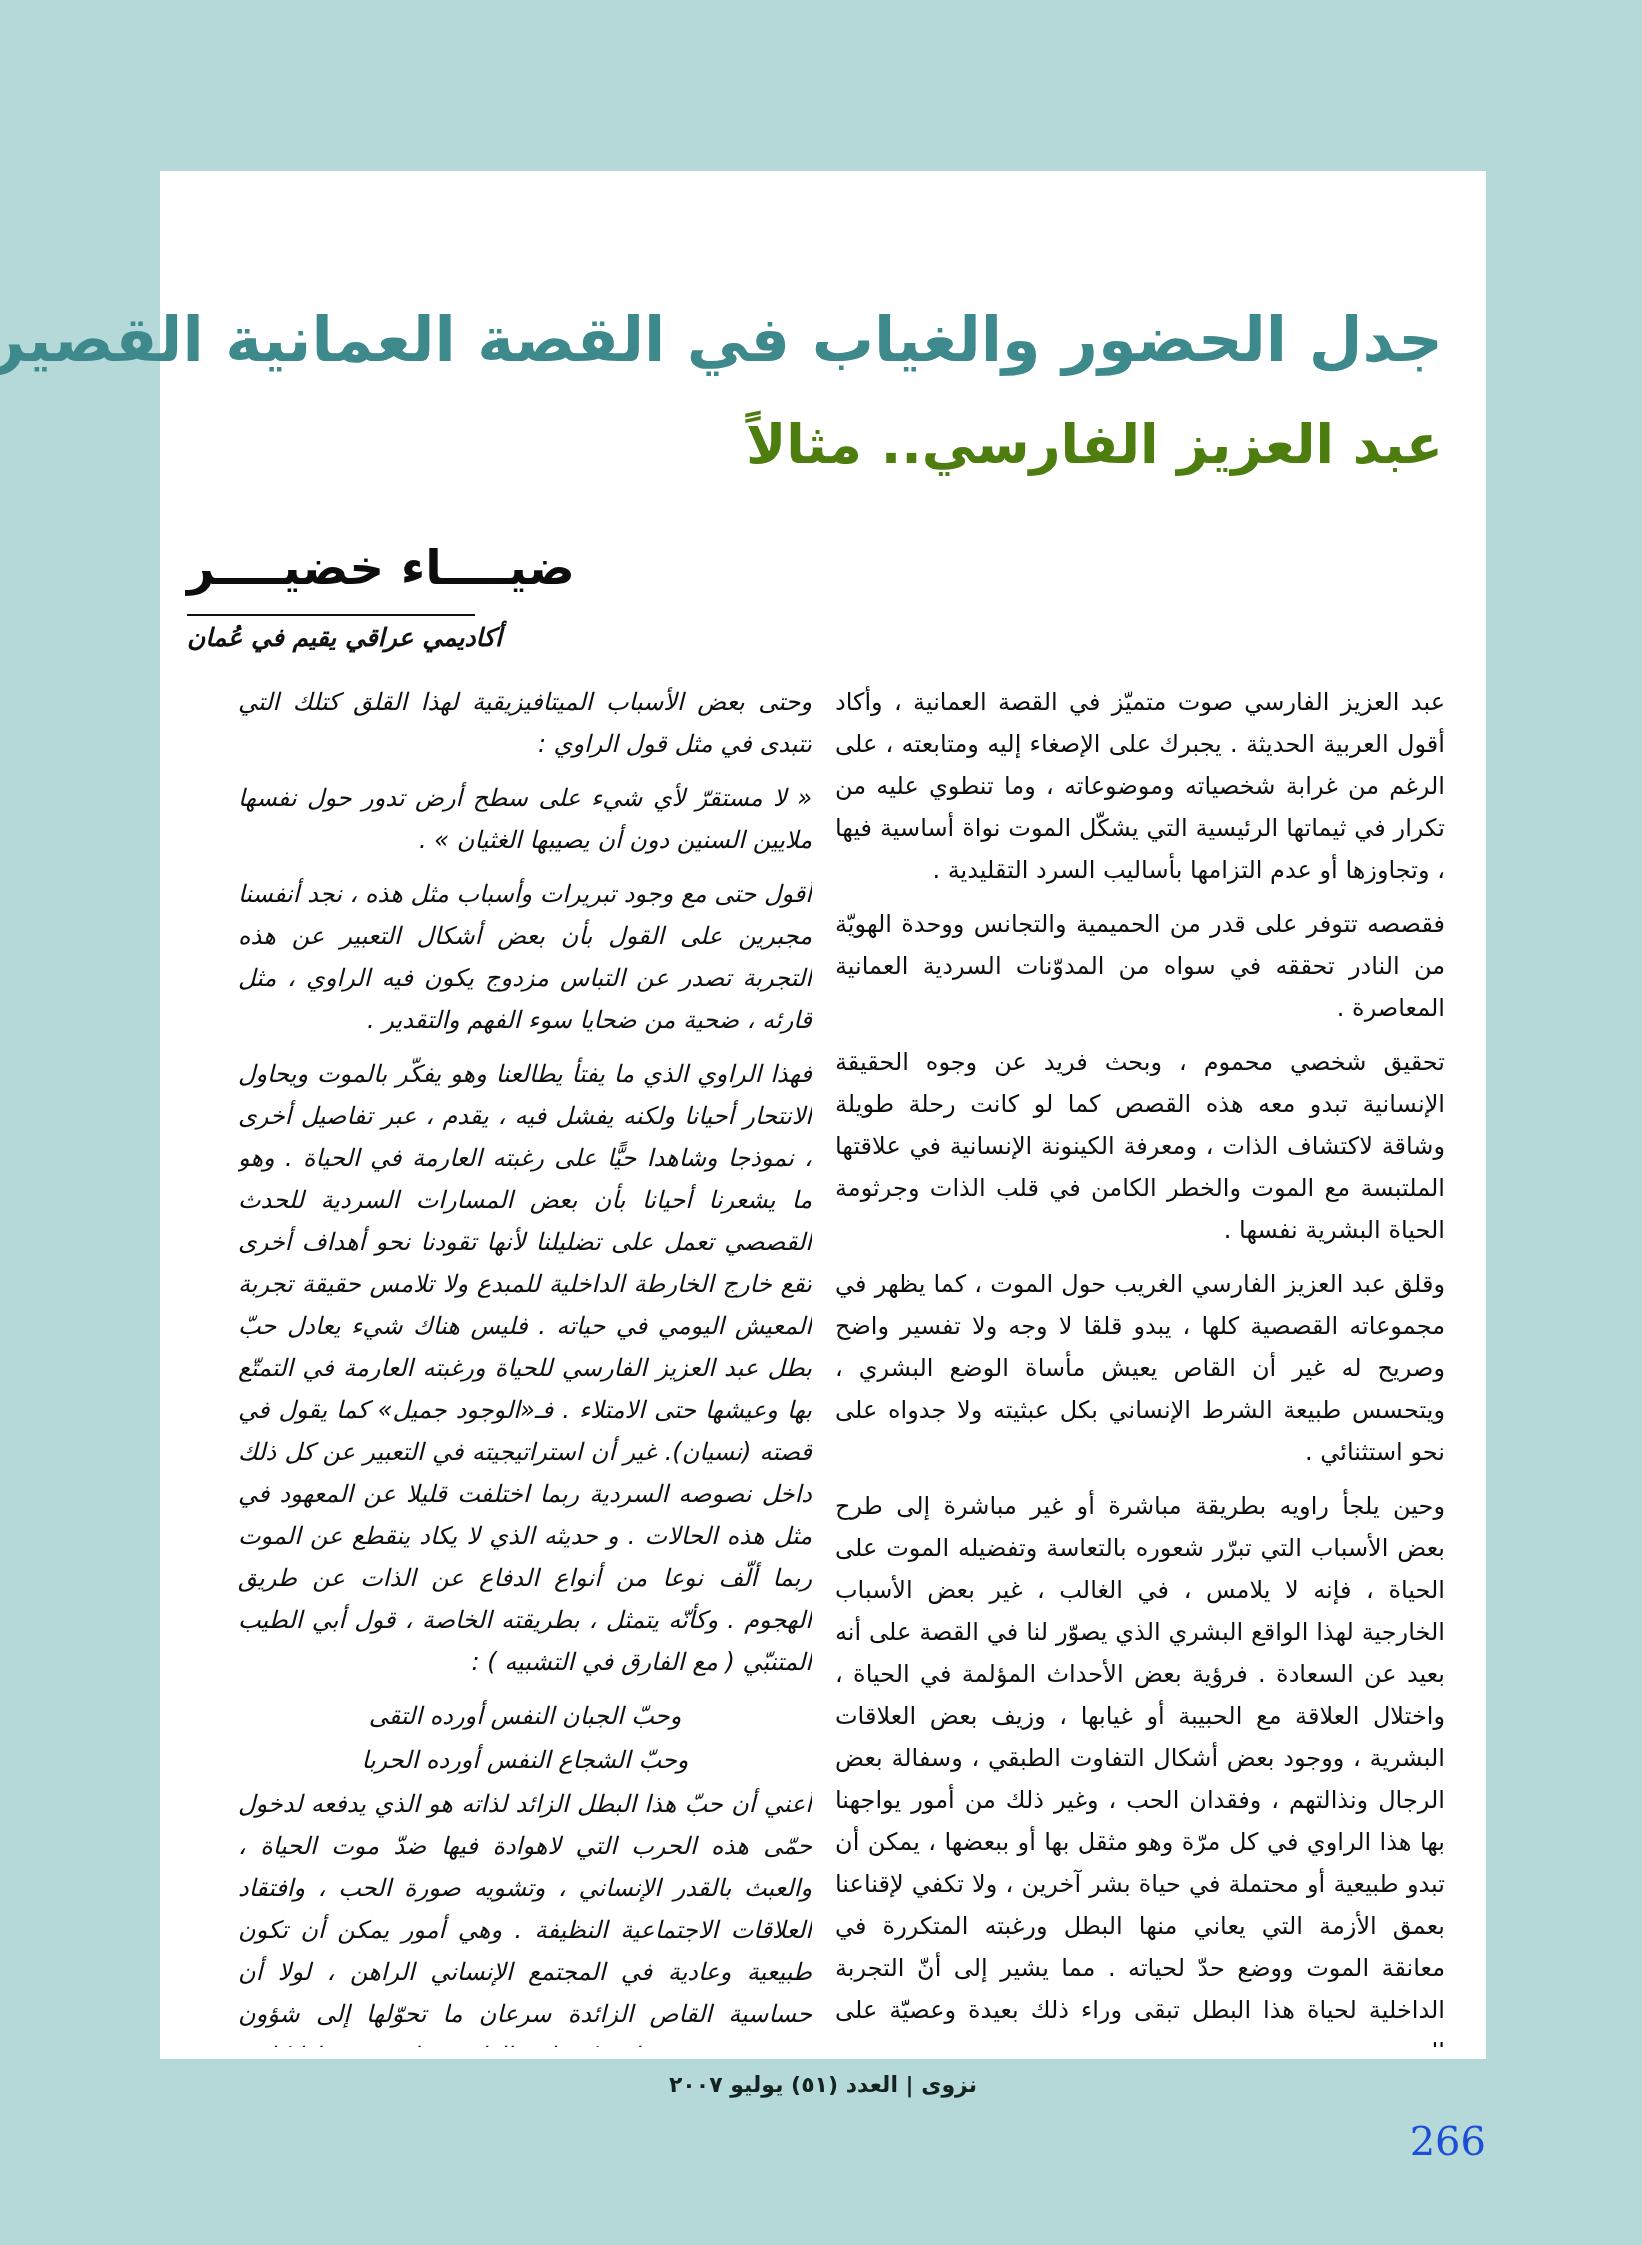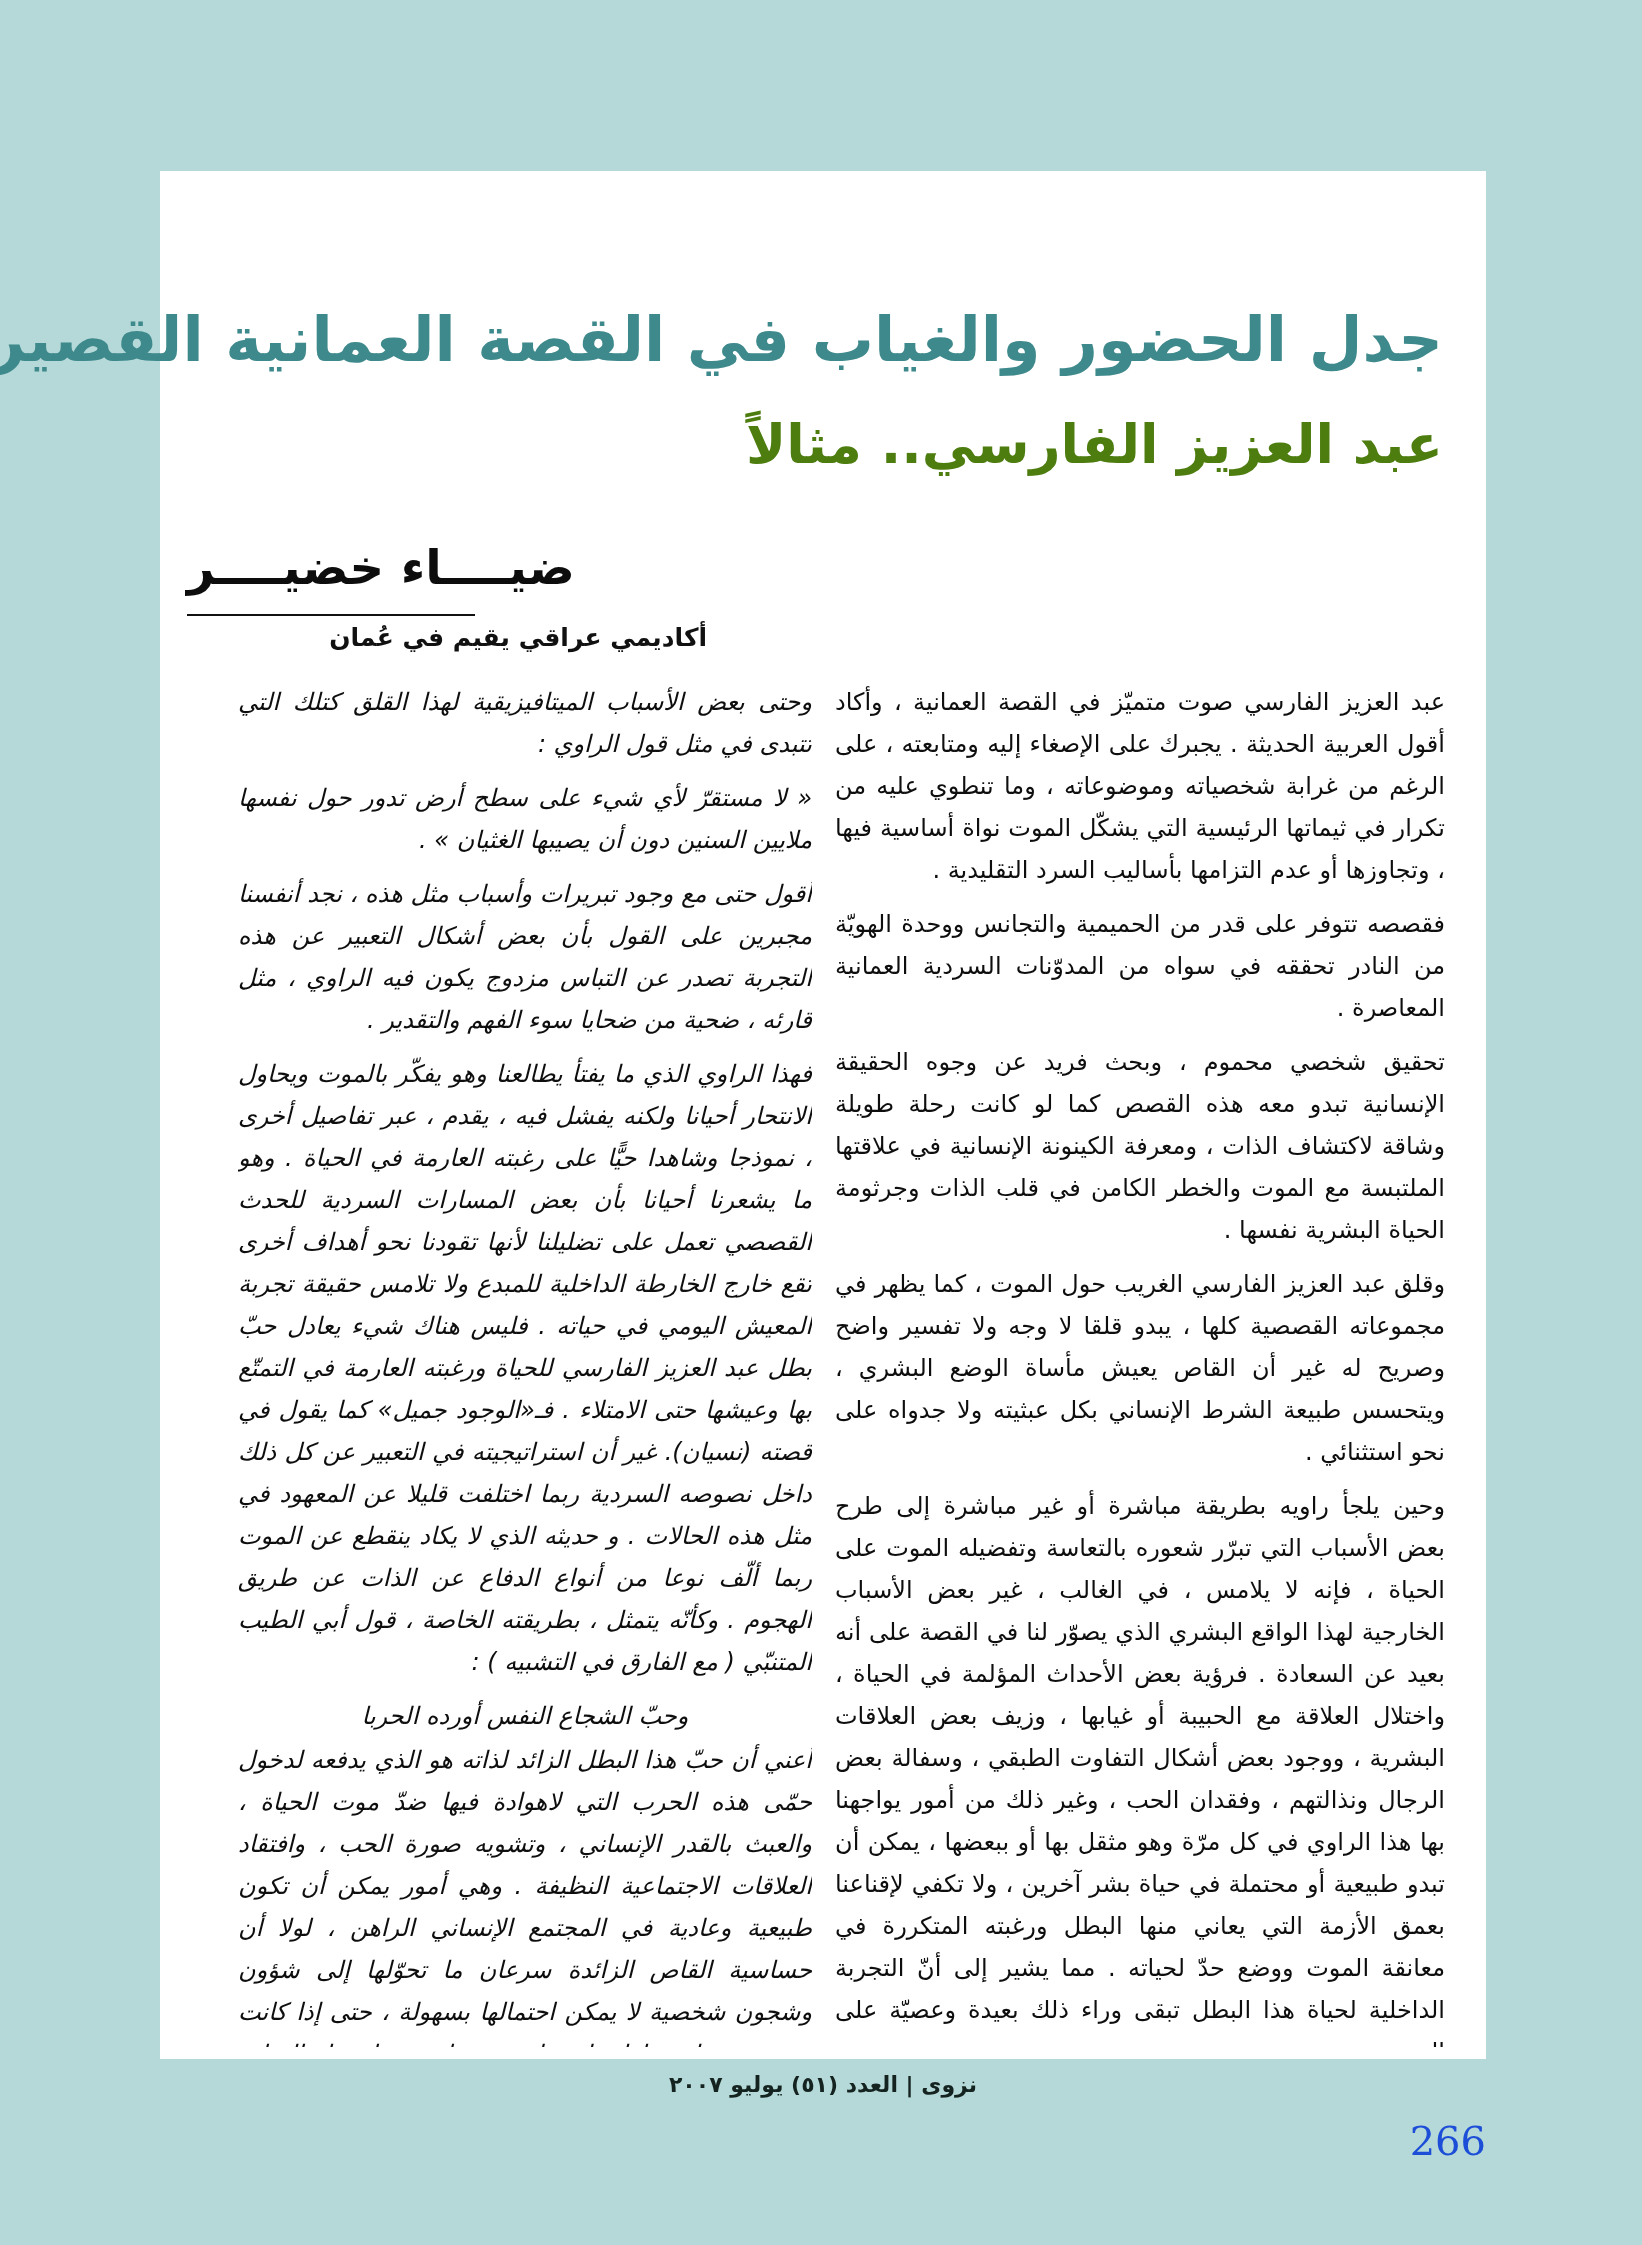--- a/index.html
+++ b/index.html
@@ -57,25 +57,26 @@
     width: 288px;
     height: 2px;
     background: #111;
   }
   .affiliation {
     position: absolute;
     top: 452px;
     left: 27px;
     width: 520px;
     direction: rtl;
-    text-align: right;
+    text-align: left;
     font-size: 25px;
     font-weight: bold;
     color: #111;
     white-space: nowrap;
+    font-style: italic;
   }
   .col {
     position: absolute;
     top: 510px;
     height: 1366px;
     overflow: hidden;
     direction: rtl;
     font-size: 24px;
     line-height: 42px;
     color: #0e0e0e;
@@ -132,20 +133,21 @@
         <div class="para">تحقيق شخصي محموم ، وبحث فريد عن وجوه الحقيقة الإنسانية تبدو معه هذه القصص كما لو كانت رحلة طويلة وشاقة لاكتشاف الذات ، ومعرفة الكينونة الإنسانية في علاقتها الملتبسة مع الموت والخطر الكامن في قلب الذات وجرثومة الحياة البشرية نفسها .</div>
         <div class="para">وقلق عبد العزيز الفارسي الغريب حول الموت ، كما يظهر في مجموعاته القصصية كلها ، يبدو قلقا لا وجه ولا تفسير واضح وصريح له غير أن القاص يعيش مأساة الوضع البشري ، ويتحسس طبيعة الشرط الإنساني بكل عبثيته ولا جدواه على نحو استثنائي .</div>
         <div class="para">وحين يلجأ راويه بطريقة مباشرة أو غير مباشرة إلى طرح بعض الأسباب التي تبرّر شعوره بالتعاسة وتفضيله الموت على الحياة ، فإنه لا يلامس ، في الغالب ، غير بعض الأسباب الخارجية لهذا الواقع البشري الذي يصوّر لنا في القصة على أنه بعيد عن السعادة . فرؤية بعض الأحداث المؤلمة في الحياة ، واختلال العلاقة مع الحبيبة أو غيابها ، وزيف بعض العلاقات البشرية ، ووجود بعض أشكال التفاوت الطبقي ، وسفالة بعض الرجال ونذالتهم ، وفقدان الحب ، وغير ذلك من أمور يواجهنا بها هذا الراوي في كل مرّة وهو مثقل بها أو ببعضها ، يمكن أن تبدو طبيعية أو محتملة في حياة بشر آخرين ،  ولا تكفي لإقناعنا بعمق الأزمة التي يعاني منها البطل ورغبته المتكررة في معانقة الموت ووضع حدّ لحياته . مما يشير إلى أنّ التجربة الداخلية لحياة هذا البطل تبقى وراء ذلك بعيدة وعصيّة على التبرير .</div>
       </div>
 
     <div class="col col-left">
         <div class="para">وحتى بعض الأسباب الميتافيزيقية لهذا القلق كتلك التي تتبدى في مثل قول الراوي :</div>
         <div class="para">« لا مستقرّ لأي شيء على سطح أرض تدور حول نفسها ملايين السنين دون أن يصيبها الغثيان » .</div>
         <div class="para">أقول حتى مع وجود تبريرات وأسباب مثل هذه ، نجد أنفسنا مجبرين على القول بأن بعض أشكال التعبير عن هذه التجربة تصدر عن التباس مزدوج يكون فيه الراوي ، مثل قارئه ، ضحية من ضحايا سوء الفهم والتقدير .</div>
         <div class="para">فهذا الراوي الذي ما يفتأ يطالعنا وهو يفكّر بالموت ويحاول الانتحار أحيانا ولكنه يفشل فيه ، يقدم ، عبر تفاصيل أخرى ، نموذجا وشاهدا حيًّا على رغبته العارمة في الحياة . وهو ما يشعرنا أحيانا بأن بعض المسارات السردية للحدث القصصي تعمل على تضليلنا لأنها تقودنا نحو أهداف أخرى تقع خارج الخارطة الداخلية للمبدع ولا تلامس حقيقة تجربة المعيش اليومي في حياته . فليس هناك شيء يعادل حبّ بطل عبد العزيز الفارسي للحياة ورغبته العارمة في التمتّع بها وعيشها حتى الامتلاء . فـ«الوجود جميل» كما يقول في قصته (نسيان). غير أن استراتيجيته في التعبير عن كل ذلك داخل نصوصه السردية ربما اختلفت قليلا عن المعهود في مثل هذه الحالات . و حديثه الذي لا يكاد ينقطع عن الموت ربما ألّف نوعا من أنواع الدفاع عن الذات عن طريق الهجوم . وكأنّه يتمثل ، بطريقته الخاصة ، قول أبي الطيب المتنبّي ( مع الفارق في التشبيه ) :</div>
+        <div class="para verse">وحبّ الجبان النفس أورده التقى</div>
         <div class="para verse">وحبّ الشجاع النفس أورده الحربا</div>
         <div class="para">أعني أن حبّ هذا البطل الزائد لذاته هو الذي يدفعه لدخول حمّى هذه الحرب التي لاهوادة فيها ضدّ موت الحياة ، والعبث بالقدر الإنساني ، وتشويه صورة الحب ، وافتقاد العلاقات الاجتماعية النظيفة . وهي أمور يمكن أن تكون طبيعية وعادية في المجتمع الإنساني الراهن ، لولا أن حساسية القاص الزائدة سرعان ما تحوّلها إلى شؤون وشجون شخصية لا يمكن احتمالها بسهولة ، حتى إذا كانت بعيدة عنه وليس لها صلة مباشرة بحياته . وما يقوله السارد في إحدى قصصه « إن لم يكن لك هدف تحيا</div>
       </div>
 
   </div>
 
   <div class="footer-journal">نزوى  |  العدد (٥١) يوليو ٢٠٠٧</div>
 
   <div class="footer-pagenum">266</div>
 </div>

